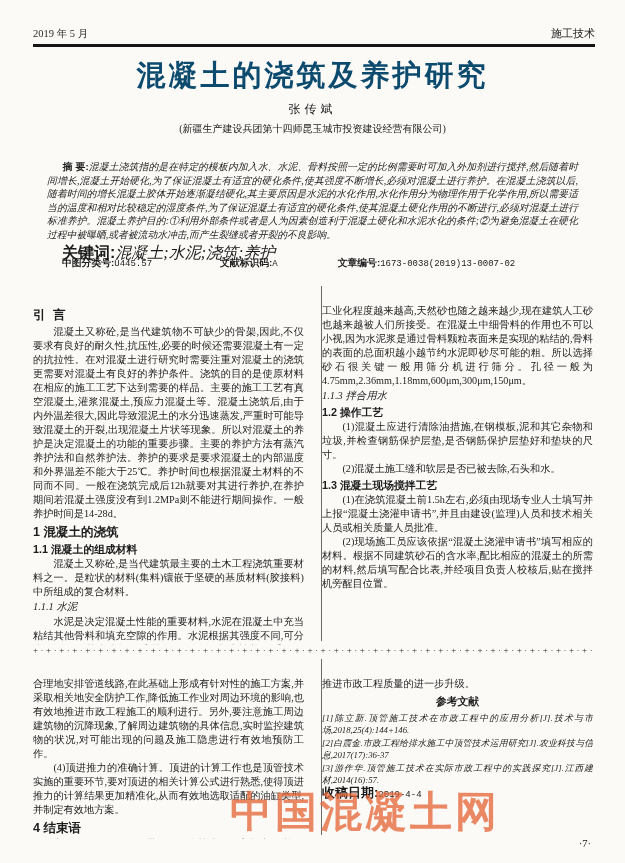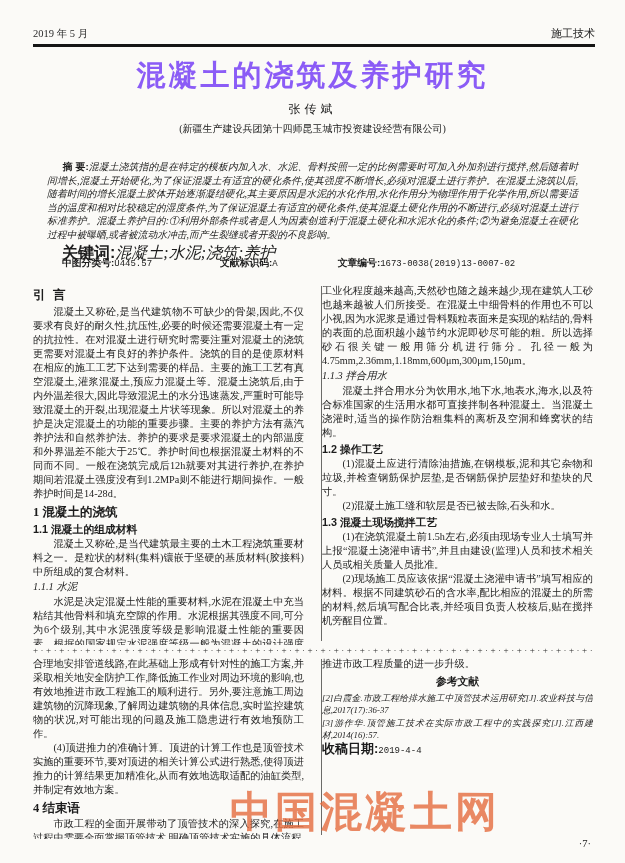--- a/index.html
+++ b/index.html
@@ -5,42 +5,42 @@
   html,body{margin:0;padding:0;background:#e9e7e2;}
   .page{position:relative;width:625px;height:863px;margin:0 auto;background:#fbfaf7;overflow:hidden;
         font-family:"Liberation Serif",serif;color:#1c1c1c;}
   
   .page-header{position:absolute;top:26px;left:33px;right:30px;display:flex;justify-content:space-between;align-items:flex-end;}
   .hdr-date{font-size:10.5px;color:#2a2a2a;}
   .hdr-sec{font-size:11px;font-weight:normal;font-family:"Liberation Sans",sans-serif;}
   .header-rule{position:absolute;top:44px;left:33px;right:30px;height:3px;background:#151515;}
   
   .title{position:absolute;top:56px;left:0;width:100%;text-align:center;font-size:29px;font-weight:900;
-         font-family:"Liberation Sans",sans-serif;letter-spacing:3px;color:#8b5cf6;}
+         font-family:"Liberation Sans",sans-serif;letter-spacing:3px;color:#0c4a6e;}
   .author{position:absolute;top:101px;left:0;width:100%;text-align:center;font-size:12px;letter-spacing:4px;}
   .affil{position:absolute;top:122px;left:0;width:100%;text-align:center;font-size:10px;color:#222;}
   
   .abstract{position:absolute;top:160px;left:47px;right:47px;font-size:9.8px;line-height:13.5px;text-align:justify;}
   .abstract p{margin:0;text-indent:1.6em;font-style:italic;}
   .lbl{font-weight:bold;font-style:normal;font-family:"Liberation Sans",sans-serif;}
   .kw-row{position:absolute;top:243px;left:62px;right:40px;font-size:16px;font-style:italic;}
   .meta-row{position:absolute;top:257px;left:62px;right:40px;font-size:9.8px;display:flex;}
   .meta-row .m2{margin-left:68px;}
   .meta-row .m3{margin-left:60px;}
   .mono{font-family:"Liberation Mono",monospace;font-size:9px;}
   
   .cols{position:absolute;left:33px;width:560px;display:flex;gap:18px;overflow:hidden;}
   .cols::after{content:"";position:absolute;left:288px;top:2px;bottom:4px;width:1px;background:#6b6b68;}
   .cols-top{top:284px;height:361px;}
   .cols-bot{top:657px;height:182px;}
-  .col{width:271px;flex:0 0 271px;overflow:hidden;}
+  .col{width:271px;flex:0 0 271px;overflow:hidden;margin-top:20px;}
   .col p{margin:0;font-size:10.2px;line-height:14px;text-align:justify;text-indent:2em;}
   .col p.flush{text-indent:0;}
   .h-sec{font-size:12.5px;font-weight:bold;font-family:"Liberation Sans",sans-serif;margin:3px 0 2px 0;line-height:16px;letter-spacing:2px;}
-  .h-num{font-size:12.5px;font-weight:bold;font-family:Liberation Serif, serif;margin:3px 0 1px 0;line-height:16px;}
+  .h-num{font-size:12.5px;font-weight:bold;font-family:Liberation Sans, sans-serif;margin:3px 0 1px 0;line-height:16px;}
   .h-sub{font-size:10.8px;font-weight:bold;font-family:"Liberation Sans",sans-serif;margin:2px 0 1px 0;line-height:14px;}
   .h-kai{font-size:10.4px;font-style:italic;margin:1px 0;line-height:13.5px;}
   
   .divider{position:absolute;top:644px;left:33px;right:30px;height:12px;overflow:hidden;white-space:nowrap;
            font-size:9px;letter-spacing:2.5px;color:#2e2e2e;line-height:12px;}
   
   .ref-head{font-size:10.8px;font-weight:bold;font-family:"Liberation Sans",sans-serif;text-align:center;margin:4px 0 3px 0;}
   .refs p{font-size:8.8px;line-height:12.4px;text-indent:0;font-style:italic;text-align:justify;margin:0;}
   .received{margin-top:12px;font-size:9.6px;text-indent:0 !important;}
   .received .lbl{font-size:13px;}
@@ -85,21 +85,20 @@
       <div class="h-num">1 混凝土的浇筑</div>
       <div class="h-sub">1.1 混凝土的组成材料</div>
       <p>混凝土又称砼,是当代建筑最主要的土木工程浇筑重要材料之一。是粒状的材料(集料)镶嵌于坚硬的基质材料(胶接料)中所组成的复合材料。</p>
       <div class="h-kai">1.1.1 水泥</div>
       <p>水泥是决定混凝土性能的重要材料,水泥在混凝土中充当粘结其他骨料和填充空隙的作用。水泥根据其强度不同,可分为6个级别,其中水泥强度等级是影响混凝土性能的重要因素。根据的国家规定水泥强度等级一般为混凝土的设计强度等级的1.5-2.0倍最佳。当然对于较高轻度混凝土可适当的降低比例,一般为0.5~1.5倍。</p>
 
     </div>
     <div class="col">
       <p class="flush">工业化程度越来越高,天然砂也随之越来越少,现在建筑人工砂也越来越被人们所接受。在混凝土中细骨料的作用也不可以小视,因为水泥浆是通过骨料颗粒表面来是实现的粘结的,骨料的表面的总面积越小越节约水泥即砂尽可能的粗。所以选择砂石很关键一般用筛分机进行筛分。孔径一般为4.75mm,2.36mm,1.18mm,600μm,300μm,150μm。</p>
       <div class="h-kai">1.1.3 拌合用水</div>
-      <p>混凝土拌合用水分为饮用水,地下水,地表水,海水,以及符合标准国家的生活用水都可直接拌制各种混凝土。当混凝土浇灌时,适当的操作防治粗集料的离析及空洞和蜂窝状的结构。</p>
       <div class="h-sub">1.2 操作工艺</div>
       <p>(1)混凝土应进行清除油措施,在钢模板,泥和其它杂物和垃圾,并检查钢筋保护层垫,是否钢筋保护层垫好和垫块的尺寸。</p>
       <p>(2)混凝土施工缝和软层是否已被去除,石头和水。</p>
       <div class="h-sub">1.3 混凝土现场搅拌工艺</div>
       <p>(1)在浇筑混凝土前1.5h左右,必须由现场专业人士填写并上报“混凝土浇灌申请书”,并且由建设(监理)人员和技术相关人员或相关质量人员批准。</p>
       <p>(2)现场施工员应该依据“混凝土浇灌申请书”填写相应的材料。根据不同建筑砂石的含水率,配比相应的混凝土的所需的材料,然后填写配合比表,并经项目负责人校核后,贴在搅拌机旁醒目位置。</p>
 
     </div>
   </div>
 
@@ -109,20 +108,21 @@
     <div class="col">
       <p class="flush">合理地安排管道线路,在此基础上形成有针对性的施工方案,并采取相关地安全防护工作,降低施工作业对周边环境的影响,也有效地推进市政工程施工的顺利进行。另外,要注意施工周边建筑物的沉降现象,了解周边建筑物的具体信息,实时监控建筑物的状况,对可能出现的问题及施工隐患进行有效地预防工作。</p>
       <p>(4)顶进推力的准确计算。顶进的计算工作也是顶管技术实施的重要环节,要对顶进的相关计算公式进行熟悉,使得顶进推力的计算结果更加精准化,从而有效地选取适配的油缸类型,并制定有效地方案。</p>
       <div class="h-num">4 结束语</div>
       <p>市政工程的全面开展带动了顶管技术的深入探究,在施工过程中需要全面掌握顶管技术,明确顶管技术实施的具体流程,并注意顶管技术施工过程中需要了解的问题,从而保障顶管技术能够有效地得到利用,</p>
     </div>
     <div class="col">
       <p class="flush">推进市政工程质量的进一步升级。</p>
       <div class="ref-head">参考文献</div>
       <div class="refs">
+        <p>[1]陈立新.顶管施工技术在市政工程中的应用分析[J].技术与市场,2018,25(4):144+146.</p>
         <p>[2]白霞金.市政工程给排水施工中顶管技术运用研究[J].农业科技与信息,2017(17):36-37</p>
         <p>[3]游作华.顶管施工技术在实际市政工程中的实践探究[J].江西建材,2014(16):57.</p>
       </div>
       <p class="received flush"><span class="lbl">收稿日期:</span><span class="mono">2019-4-4</span></p>
     </div>
   </div>
 
   <div class="watermark">中国混凝土网</div>
   <div class="page-num">·7·</div>
 

